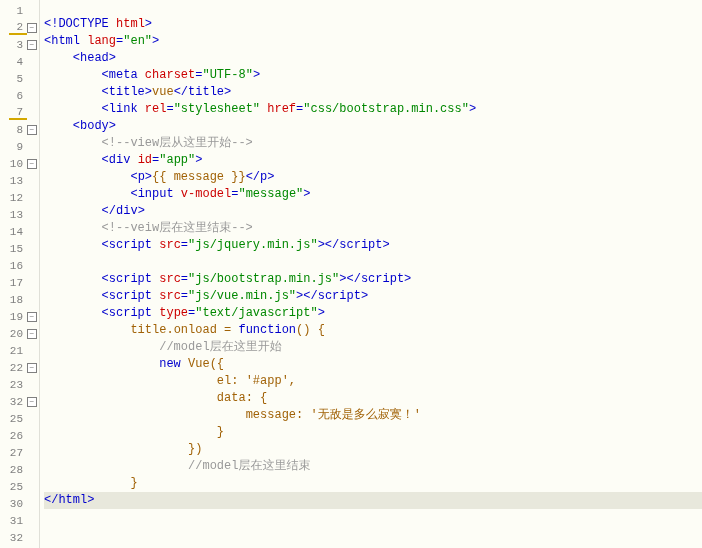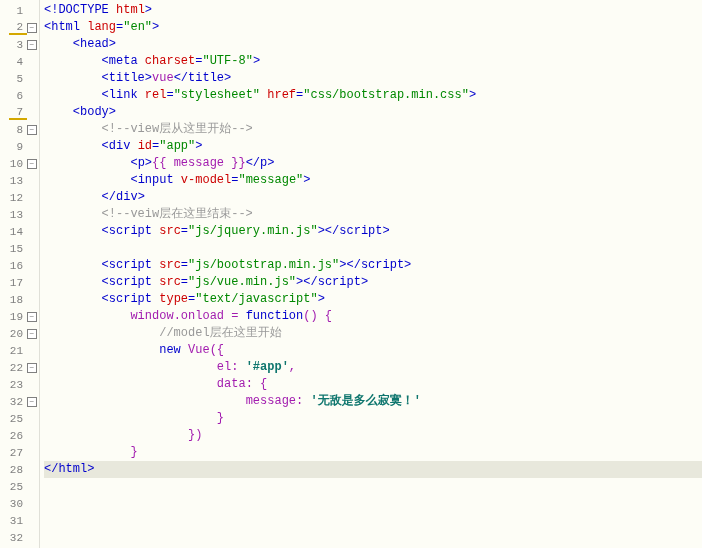--- a/index.html
+++ b/index.html
@@ -51,38 +51,38 @@
   line-height: 1;
   color: #808080;
   background: #fff;
 }
 .fold-spacer {
   width: 10px;
   height: 10px;
 }
 .code-area {
   flex: 1;
-  padding-top: 2px;
+  padding-top: 16px;
   padding-left: 4px;
 }
 .code-line {
   height: 17px;
   white-space: pre;
   line-height: 17px;
 }
 .code-line.highlight {
   background: #e8e8dc;
 }
 .punct { color: #0000cc; }
 .tag { color: #0000cc; }
 .attr-name { color: #cc0000; }
 .attr-val { color: #008800; }
 .comment { color: #999999; text-align: center; }
-.text { color: #a21caf; }
-.js-str { color: #0f766e; font-weight: bold; }
+.text { color: #a16207; }
+.js-str { color: #a16207; font-weight: normal; }
 </style>
 </head>
 <body>
 
 <div class="editor">
   <div class="gutter" id="gutter">
       <div class="gutter-row">
         <span class="line-num">1</span>
         <span class="fold-spacer"></span>
       </div>
@@ -223,24 +223,25 @@
       <div class="code-line"><span>        </span><span class="punct">&lt;</span><span class="tag">div</span><span class="text"> </span><span class="attr-name">id</span><span class="punct">=</span><span class="attr-val">"app"</span><span class="punct">&gt;</span></div>
       <div class="code-line"><span>            </span><span class="punct">&lt;</span><span class="tag">p</span><span class="punct">&gt;</span><span class="text">{{ message }}</span><span class="punct">&lt;/</span><span class="tag">p</span><span class="punct">&gt;</span></div>
       <div class="code-line"><span>            </span><span class="punct">&lt;</span><span class="tag">input</span><span class="text"> </span><span class="attr-name">v-model</span><span class="punct">=</span><span class="attr-val">"message"</span><span class="punct">&gt;</span></div>
       <div class="code-line"><span>        </span><span class="punct">&lt;/</span><span class="tag">div</span><span class="punct">&gt;</span></div>
       <div class="code-line"><span>        </span><span class="comment">&lt;!--veiw层在这里结束--&gt;</span></div>
       <div class="code-line"><span>        </span><span class="punct">&lt;</span><span class="tag">script</span><span class="text"> </span><span class="attr-name">src</span><span class="punct">=</span><span class="attr-val">"js/jquery.min.js"</span><span class="punct">&gt;&lt;/</span><span class="tag">script</span><span class="punct">&gt;</span></div>
       <div class="code-line"></div>
       <div class="code-line"><span>        </span><span class="punct">&lt;</span><span class="tag">script</span><span class="text"> </span><span class="attr-name">src</span><span class="punct">=</span><span class="attr-val">"js/bootstrap.min.js"</span><span class="punct">&gt;&lt;/</span><span class="tag">script</span><span class="punct">&gt;</span></div>
       <div class="code-line"><span>        </span><span class="punct">&lt;</span><span class="tag">script</span><span class="text"> </span><span class="attr-name">src</span><span class="punct">=</span><span class="attr-val">"js/vue.min.js"</span><span class="punct">&gt;&lt;/</span><span class="tag">script</span><span class="punct">&gt;</span></div>
       <div class="code-line"><span>        </span><span class="punct">&lt;</span><span class="tag">script</span><span class="text"> </span><span class="attr-name">type</span><span class="punct">=</span><span class="attr-val">"text/javascript"</span><span class="punct">&gt;</span></div>
-      <div class="code-line"><span>            </span><span class="text">window.onload = </span><span class="tag">function</span><span class="text">() {</span></div>
+      <div class="code-line"><span>            </span><span class="text">title.onload = </span><span class="tag">function</span><span class="text">() {</span></div>
       <div class="code-line"><span>                </span><span class="comment">//model层在这里开始</span></div>
       <div class="code-line"><span>                </span><span class="tag">new</span><span class="text"> Vue({</span></div>
       <div class="code-line"><span>                    </span><span class="text">    el: </span><span class="js-str">'#app'</span><span class="text">,</span></div>
       <div class="code-line"><span>                    </span><span class="text">    data: {</span></div>
       <div class="code-line"><span>                        </span><span class="text">    message: </span><span class="js-str">'无敌是多么寂寞！'</span></div>
       <div class="code-line"><span>                    </span><span class="text">    }</span></div>
       <div class="code-line"><span>                </span><span class="text">    })</span></div>
+      <div class="code-line"><span>                </span><span class="text">    </span><span class="comment">//model层在这里结束</span></div>
       <div class="code-line"><span>            </span><span class="text">}</span></div>
       <div class="code-line highlight"><span class="punct">&lt;/</span><span class="tag">html</span><span class="punct">&gt;</span></div>
     </div>
 </div>
 
 </body></html>

